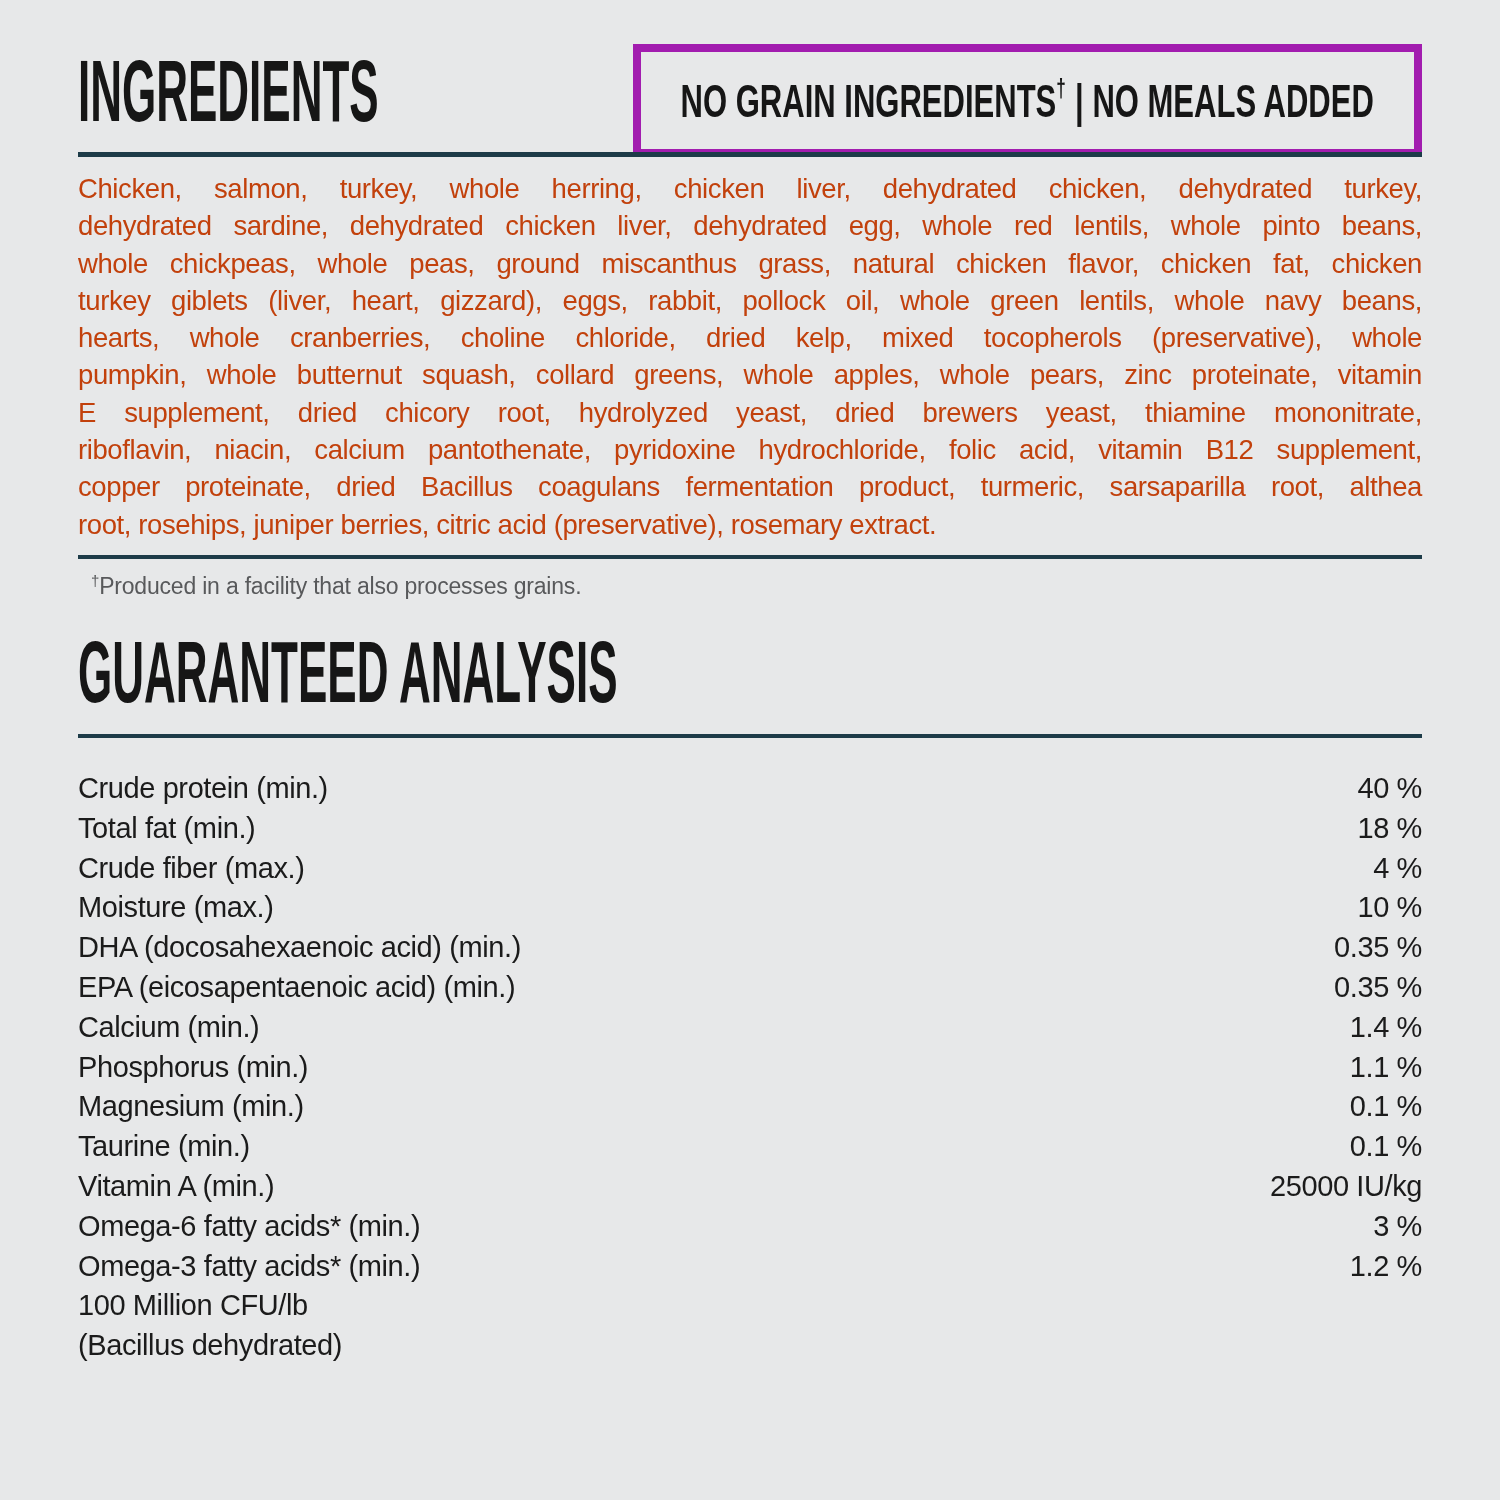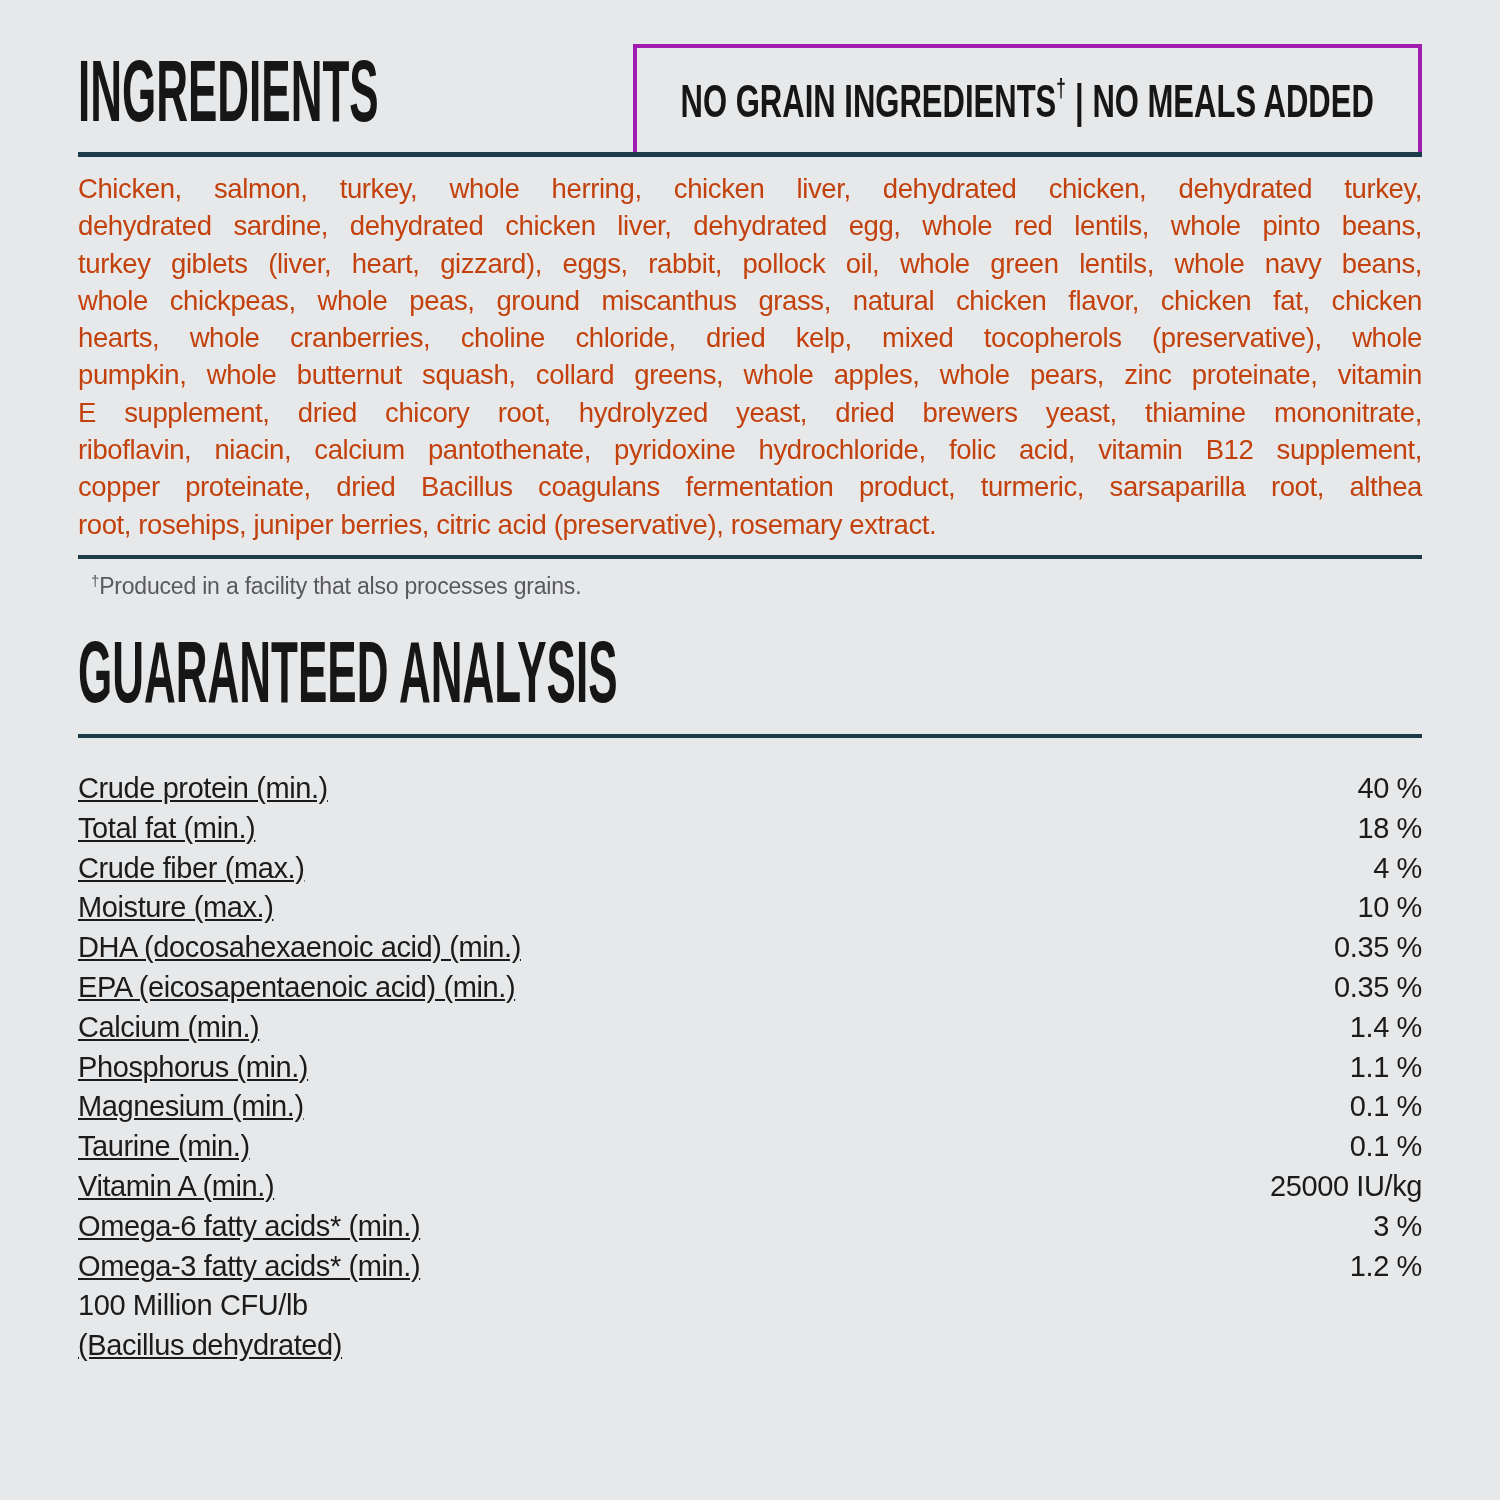--- a/index.html
+++ b/index.html
@@ -46,21 +46,21 @@
     left: 0;
     bottom: 22px;
   }
   .badge-box {
     position: absolute;
     right: 0;
     top: 0;
     bottom: 0;
     width: 789px;
     box-sizing: border-box;
-    border: 4px solid #a21caf;
+    border: 8px solid #a21caf;
     background: #e7e8e9;
     display: flex;
     align-items: center;
     justify-content: center;
   }
   .badge-text {
     font-weight: bold;
     font-size: 47px;
     white-space: nowrap;
     transform: scaleX(0.66);
@@ -128,43 +128,43 @@
     margin-top: 31px;
   }
   .ga-row {
     display: flex;
     justify-content: space-between;
     align-items: baseline;
     line-height: 39.8px;
     font-size: 29px;
     letter-spacing: -0.4px;
   }
-  .ga-label { text-align: left; text-decoration: underline; }
+  .ga-label { text-align: left; }
   .ga-value { text-align: right; white-space: nowrap; }
 </style>
 </head>
 <body>
 
 <div class="page">
 
   <div class="ing-header">
     <div class="section-title">INGREDIENTS</div>
     <div class="badge-box">
       <div class="badge-text">
         <span>NO GRAIN INGREDIENTS</span><sup>†</sup><span class="badge-sep-space"></span><span>| NO MEALS ADDED</span>
       </div>
     </div>
     <div class="rule"></div>
   </div>
 
   <div class="ing-paragraph">
       <div class="ing-line">Chicken, salmon, turkey, whole herring, chicken liver, dehydrated chicken, dehydrated turkey,</div>
       <div class="ing-line">dehydrated sardine, dehydrated chicken liver, dehydrated egg, whole red lentils, whole pinto beans,</div>
+      <div class="ing-line">whole chickpeas, whole peas, ground miscanthus grass, natural chicken flavor, chicken fat, chicken</div>
       <div class="ing-line">turkey giblets (liver, heart, gizzard), eggs, rabbit, pollock oil, whole green lentils, whole navy beans,</div>
-      <div class="ing-line">whole chickpeas, whole peas, ground miscanthus grass, natural chicken flavor, chicken fat, chicken</div>
       <div class="ing-line">hearts, whole cranberries, choline chloride, dried kelp, mixed tocopherols (preservative), whole</div>
       <div class="ing-line">pumpkin, whole butternut squash, collard greens, whole apples, whole pears, zinc proteinate, vitamin</div>
       <div class="ing-line">E supplement, dried chicory root, hydrolyzed yeast, dried brewers yeast, thiamine mononitrate,</div>
       <div class="ing-line">riboflavin, niacin, calcium pantothenate, pyridoxine hydrochloride, folic acid, vitamin B12 supplement,</div>
       <div class="ing-line">copper proteinate, dried Bacillus coagulans fermentation product, turmeric, sarsaparilla root, althea</div>
       <div class="ing-line last">root, rosehips, juniper berries, citric acid (preservative), rosemary extract.</div>
     </div>
 
   <div class="rule-2"></div>
 

